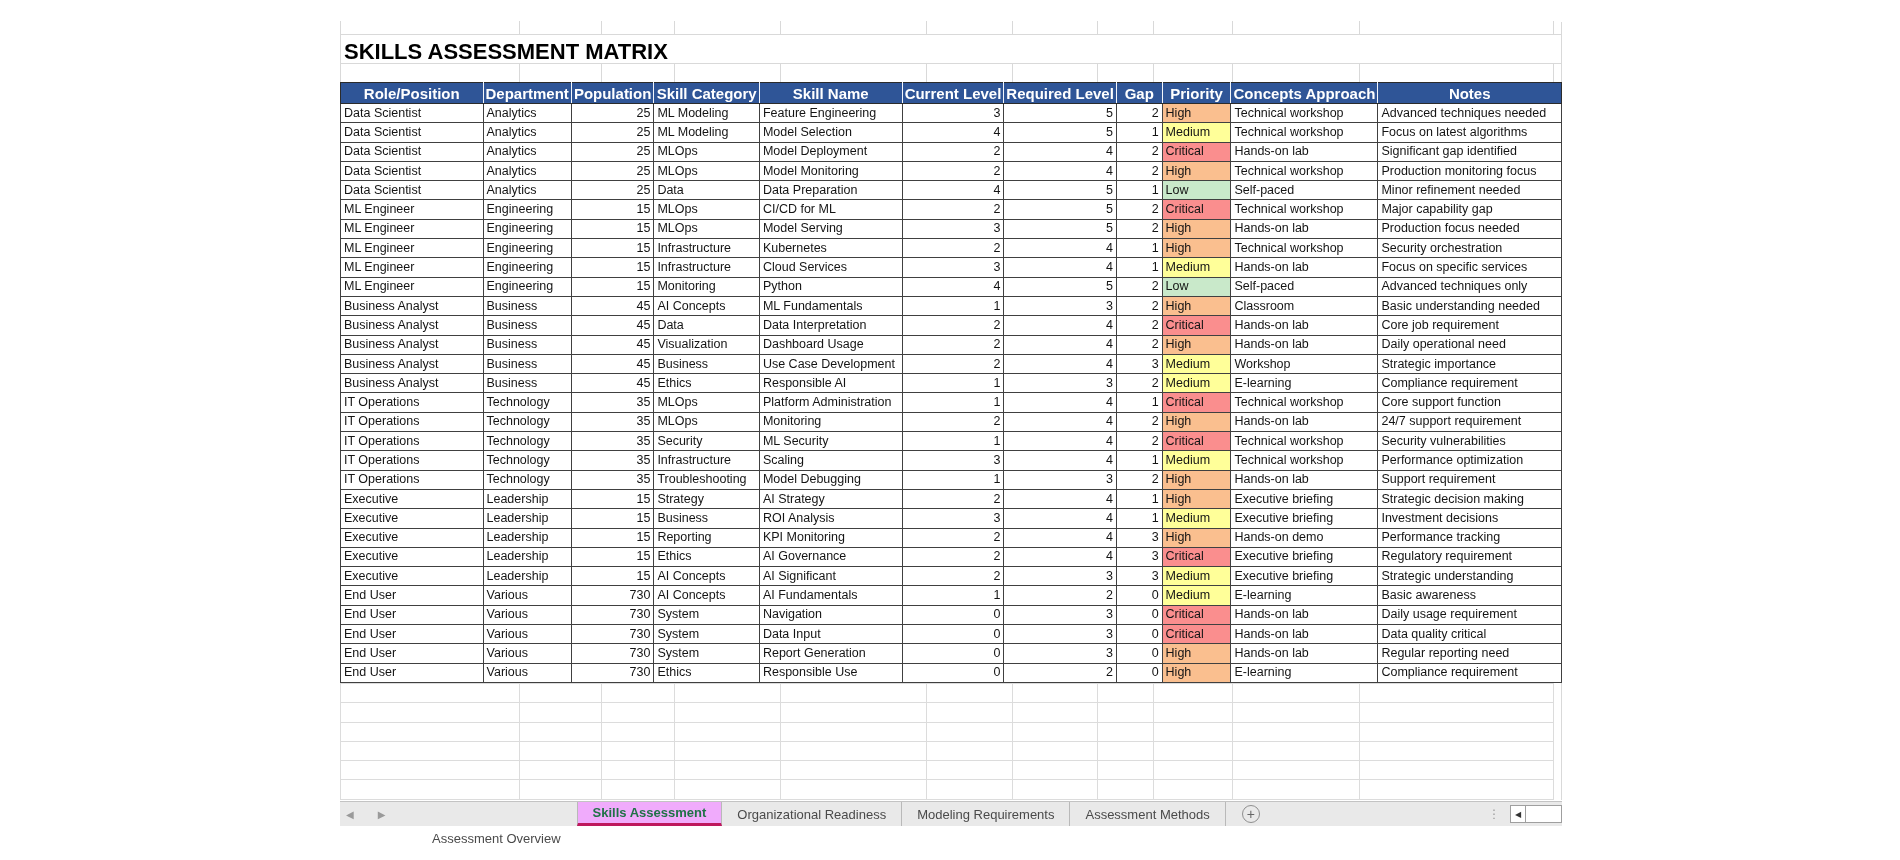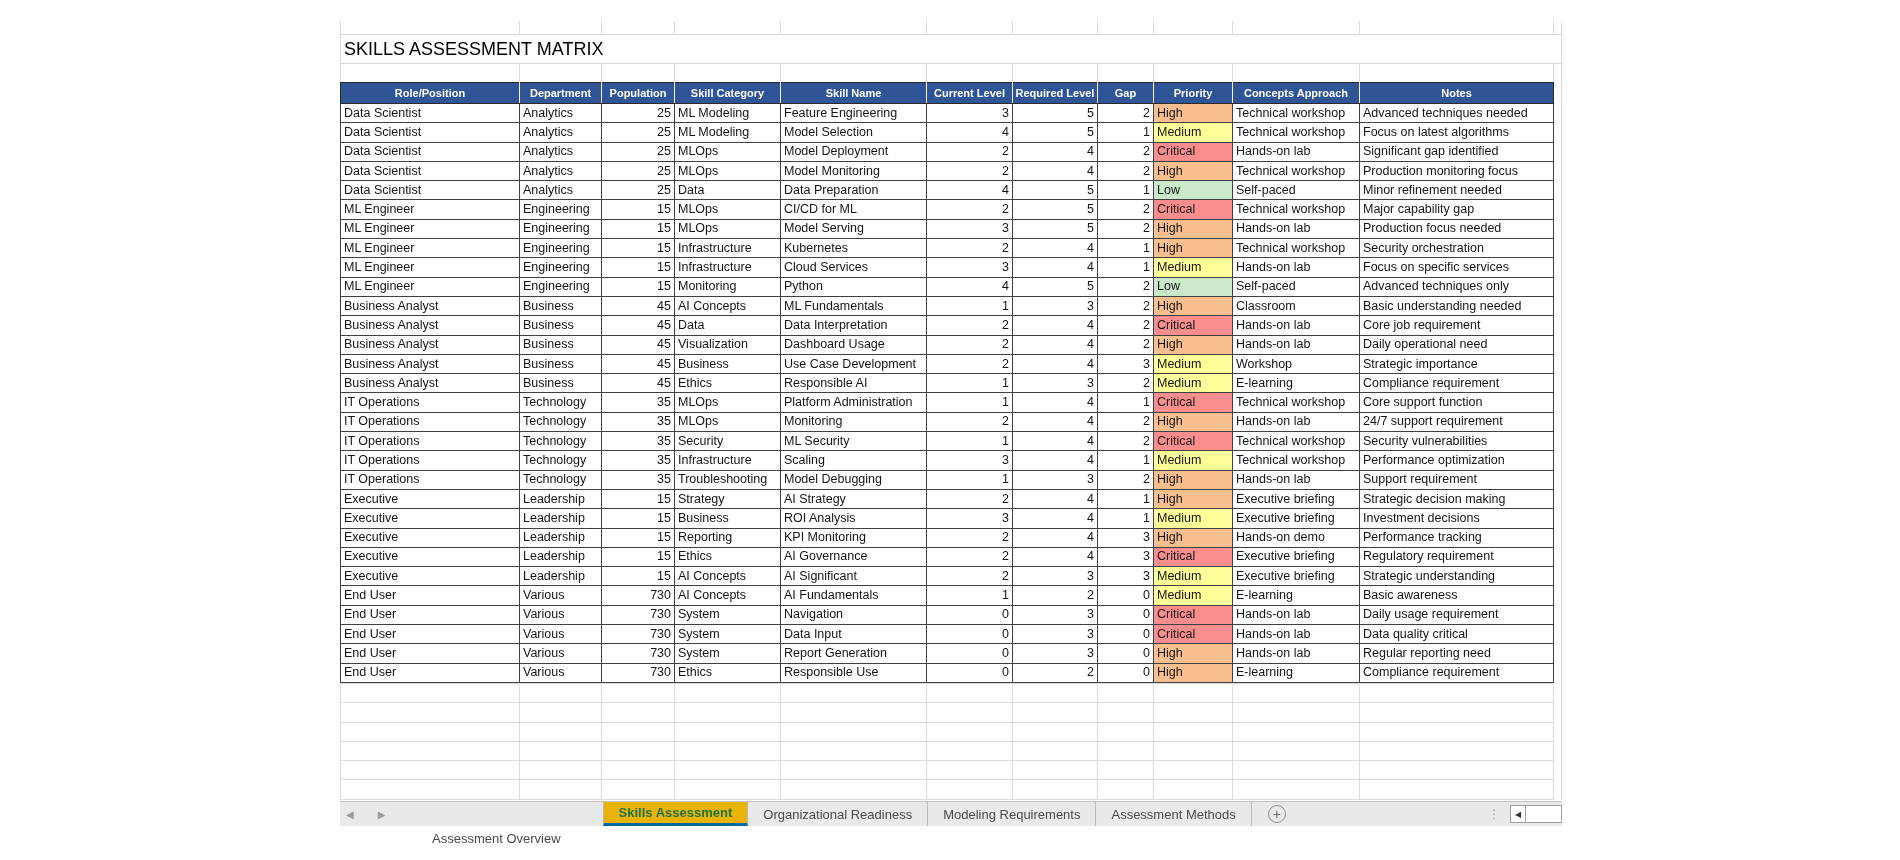--- a/index.html
+++ b/index.html
@@ -8,29 +8,29 @@
     width:1900px; height:860px; background:#ffffff; overflow:hidden;
     font-family:"Liberation Sans", sans-serif; position:relative;
   }
   .sheet { position:absolute; left:340px; top:0; width:1222px; height:826px; background:#fff; }
 
   
   .strip { position:absolute; left:0; top:0; width:1222px; height:82px; }
   .hline { position:absolute; left:0; width:1222px; height:1px; background:#d9d9d9; }
   .tick  { position:absolute; width:1px; background:#d9d9d9; }
   .page-title {
-    position:absolute; left:4px; top:39px; font-size:18px; font-weight:normal; color:#000;
+    position:absolute; left:4px; top:39px; font-size:22px; font-weight:bold; color:#000;
     white-space:nowrap;
   }
 
   
   table { border-collapse:collapse; table-layout:fixed; }
   .main-table { position:absolute; left:0; top:82px; }
   .main-table th {
-    background:#2F5597; color:#ffffff; font-weight:bold; font-size:11px;
+    background:#2F5597; color:#ffffff; font-weight:bold; font-size:15px;
     height:21px; padding:0 2px; white-space:nowrap; overflow:hidden;
     border:1px solid #f3f6fb; border-top:1px solid #2b2b2b; border-bottom:1px solid #2b2b2b;
     text-align:center;
   }
   .main-table th:first-child { border-left-color:#2b2b2b; }
   .main-table th:last-child  { border-right-color:#2b2b2b; }
   .main-table td {
     border:1px solid #404040; font-size:12.5px; color:#141414;
     height:19.3px; line-height:17px; padding:0 3px;
     white-space:nowrap; overflow:hidden; background:#fff; text-align:left;
@@ -47,22 +47,22 @@
   .tabbar {
     position:absolute; left:0; top:801px; width:1222px; height:25px;
     background:#e9e9e9; border-top:1px solid #c3c3c3;
     display:flex; align-items:stretch; font-size:13px; color:#4a4a4a;
   }
   .nav-arrows { display:flex; align-items:center; gap:24px; padding:0 12px 0 6px; color:#9a9a9a; font-size:10px; width:76px; }
   .tabs { display:flex; align-items:stretch; }
   .tab { display:flex; align-items:center; padding:0 15px; border-right:1px solid #b9b9b9; white-space:nowrap; cursor:default; }
   .tab:first-child { border-left:1px solid #b9b9b9;margin-top:36px; }
   .tab.active {
-    background:#eab308; color:#1F7246; font-weight:bold;
-    border-bottom:3px solid #0369a1; border-left:1px solid #b9b9b9;margin-left:26px;
+    background:#f0abfc; color:#1F7246; font-weight:bold;
+    border-bottom:3px solid #be185d; border-left:1px solid #b9b9b9;
   }
   .add-btn {
     align-self:center; margin-left:16px; width:18px; height:18px; border:1px solid #8f8f8f;
     border-radius:50%; display:flex; align-items:center; justify-content:center;
     color:#666; font-size:14px; line-height:1; background:transparent;
   }
   .scroll-region { margin-left:auto; display:flex; align-items:center; }
   .dots { color:#9a9a9a; font-size:12px; margin-right:10px; }
   .scroll-arrow-box {
     width:16px; height:18px; background:#fff; border:1px solid #9f9f9f;

